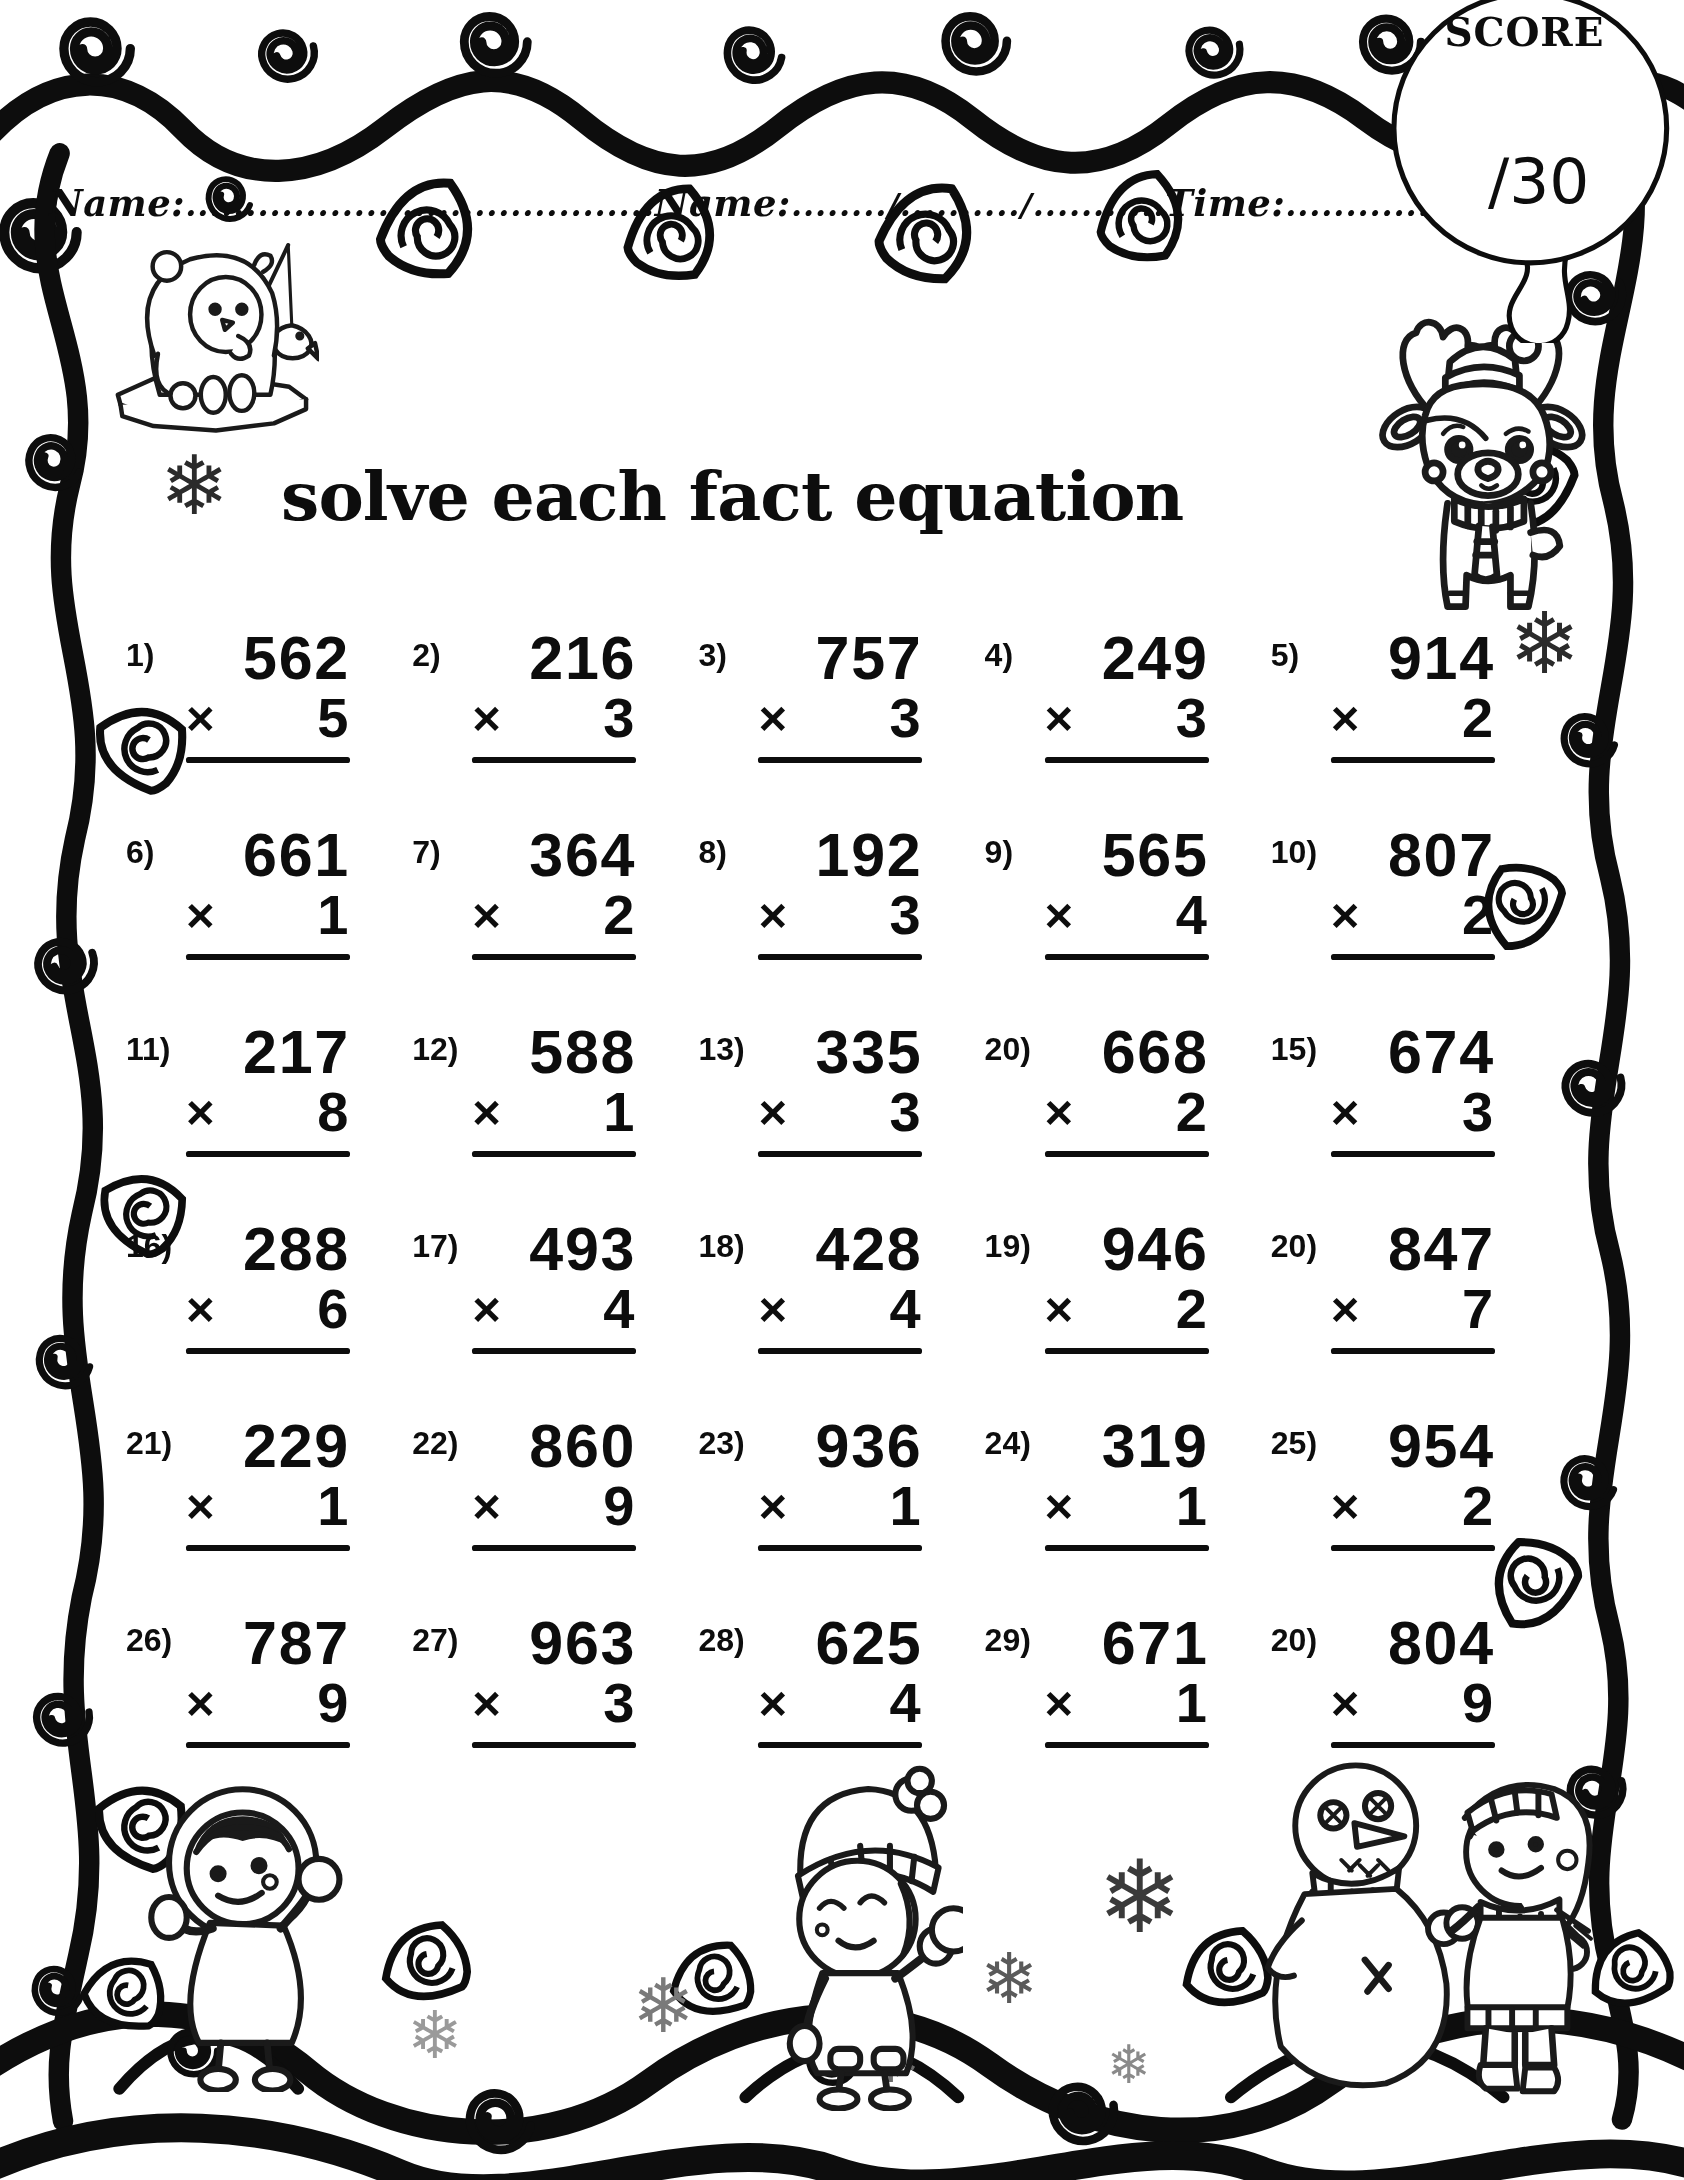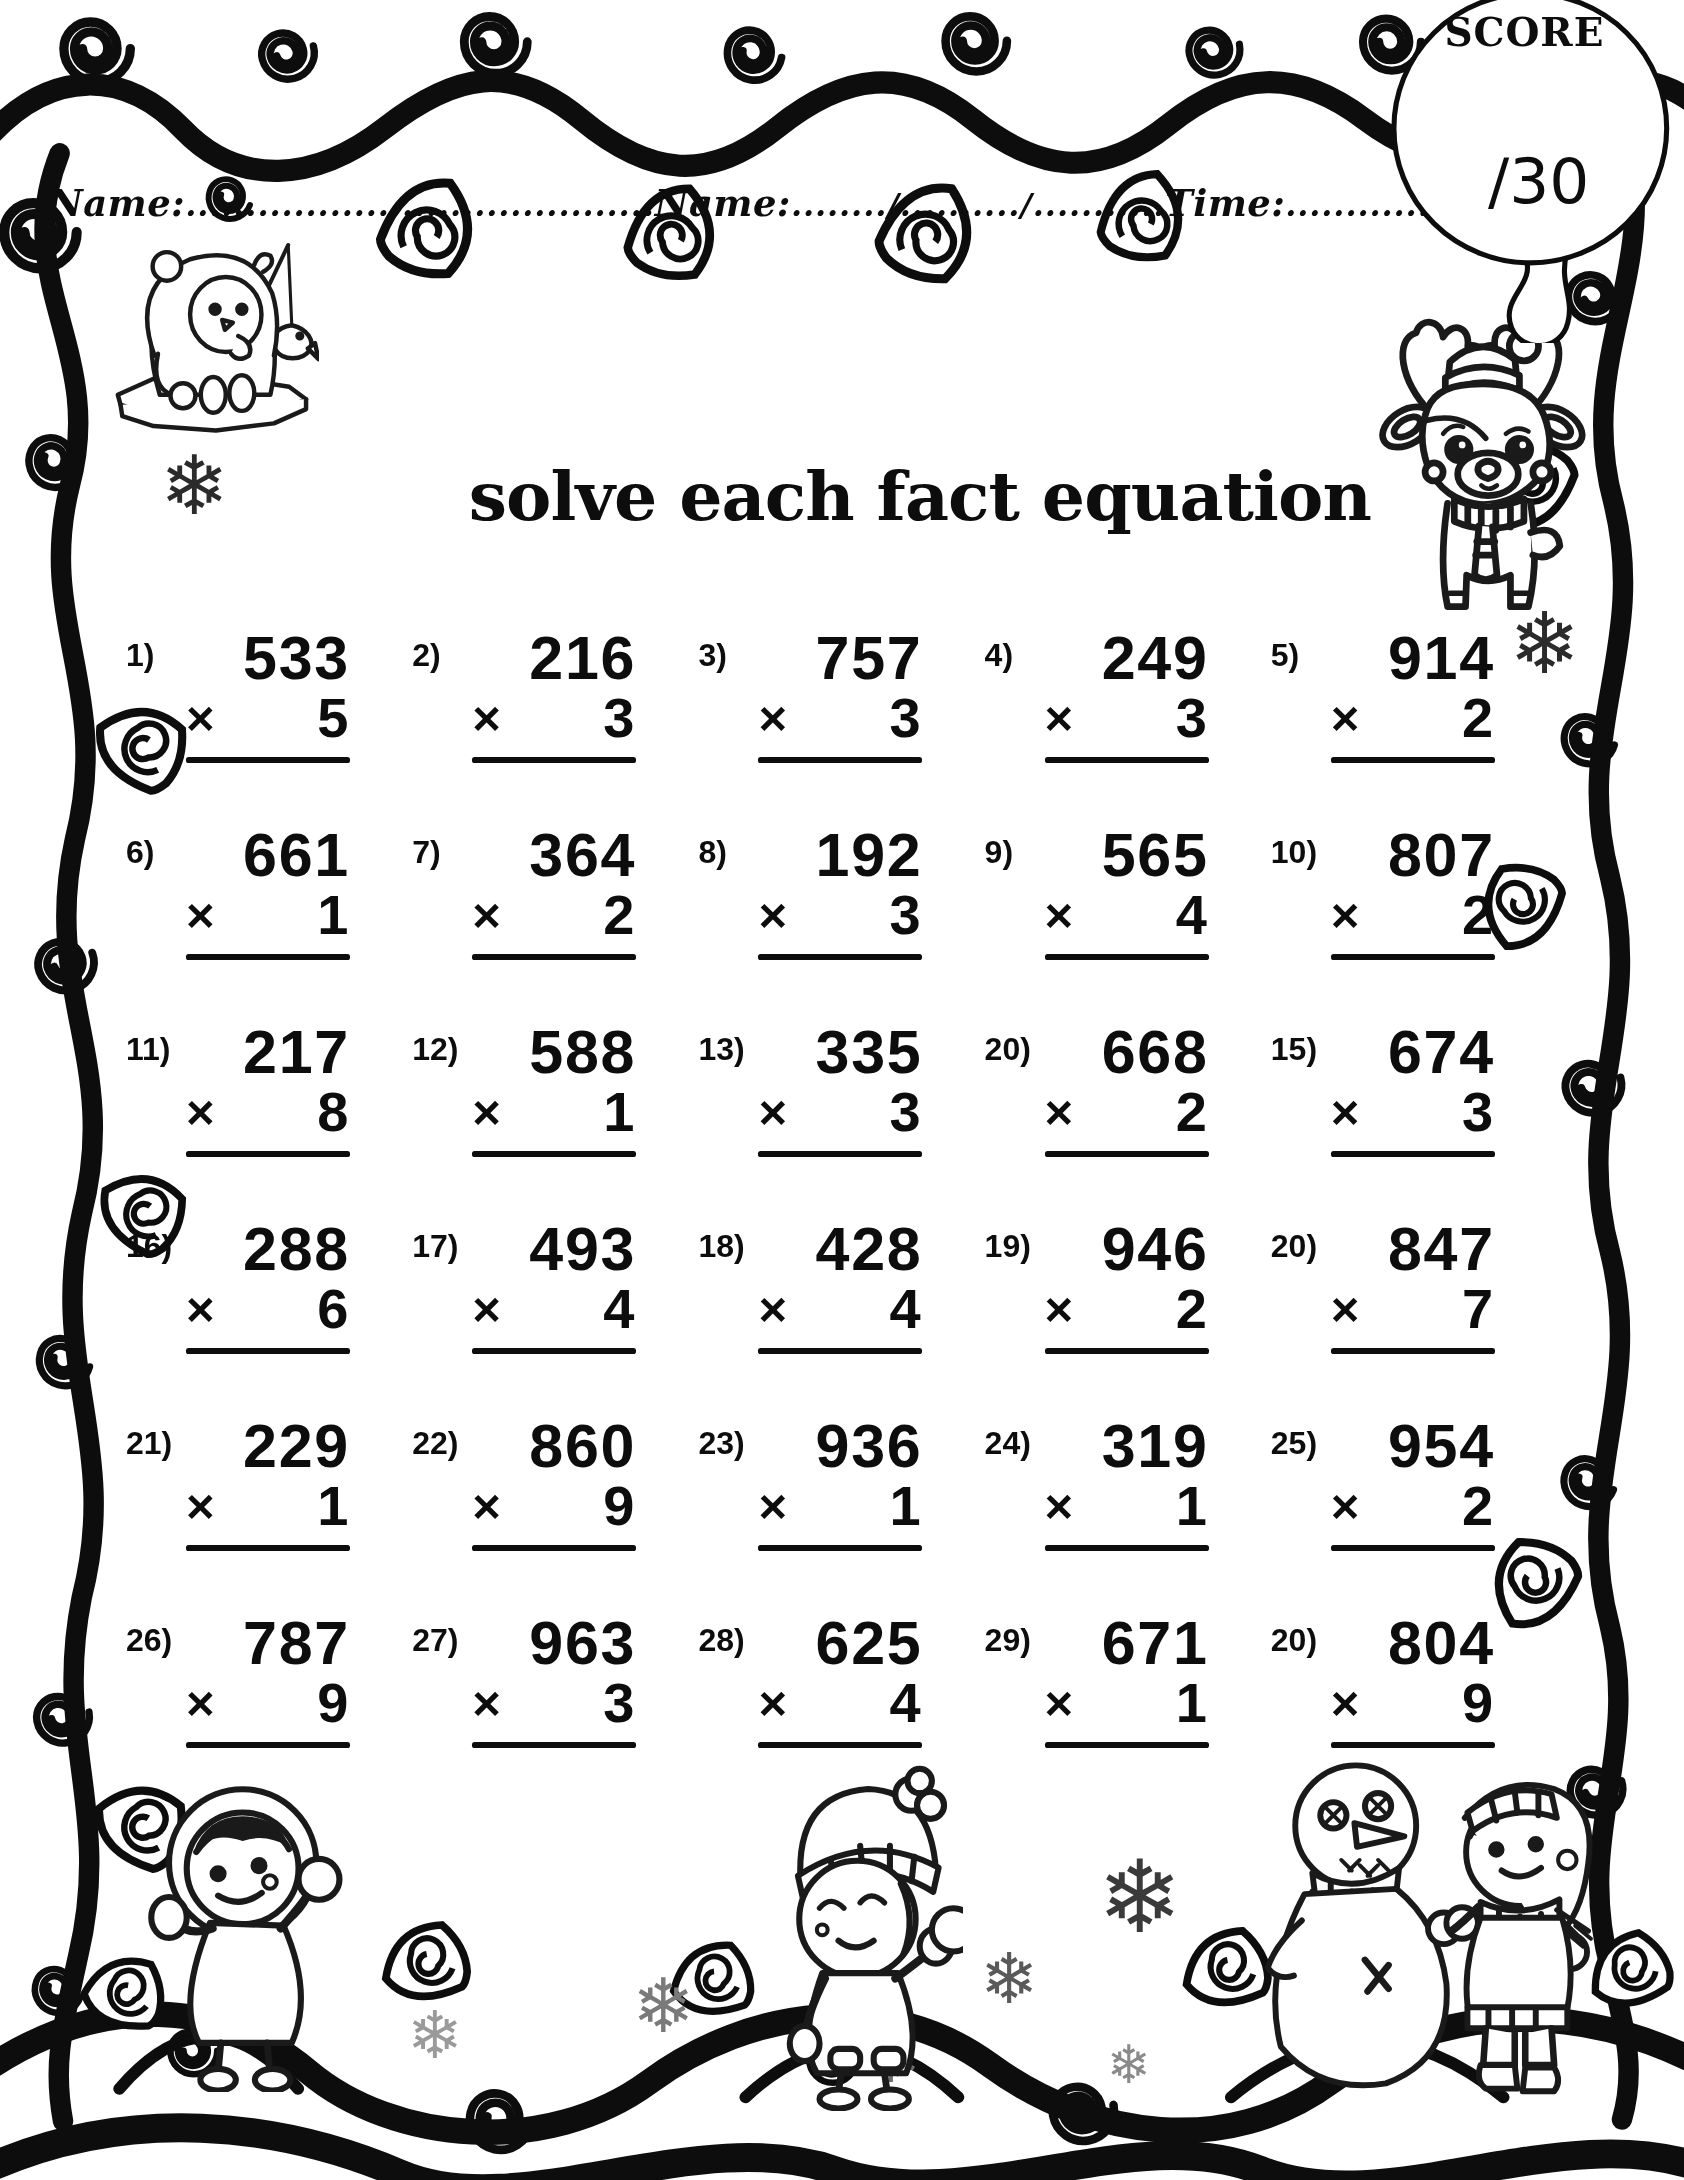--- a/index.html
+++ b/index.html
@@ -35,21 +35,21 @@
 
   
   .title-box {
     position:absolute; left:348px; top:274px; width:959px; height:147px; z-index:3;
     border:12px solid #0a0a0a; background:#fff; display:flex; align-items:center; justify-content:center;
   }
   .title-box .page-title {
     font-size:51px; font-weight:bold; letter-spacing:0px; font-family:"DejaVu Sans",sans-serif;
   }
   .subtitle {
-    position:absolute; left:281px; top:456px; width:1090px; z-index:3; text-align:right;
+    position:absolute; left:281px; top:456px; width:1090px; z-index:3; text-align:left;
     font-family:"DejaVu Serif", serif; font-weight:bold; font-size:68px; letter-spacing:-0.9px;
   }
 
   
   .problems-grid {
     position:absolute; left:126px; top:630px; width:1431px; height:1184px; z-index:3;
     display:grid; grid-template-columns:repeat(5,1fr); grid-auto-rows:197px;
   }
   .problem { display:flex; align-items:flex-start; }
   .problem .pnum {
@@ -228,21 +228,21 @@
       <path d="M80,254 L94,254 M134,254 L150,254" stroke-width="5"></path>
     </g>
   </svg>
 
   <div class="subtitle">solve each fact equation</div>
 
   <div class="problems-grid">
     <div class="problem">
       <span class="pnum">1)</span>
       <span class="pbody">
-        <span class="top-num" style="display:block">533</span>
+        <span class="top-num" style="display:block">562</span>
         <span class="bot-row" style="display:flex">
           <span class="times">×</span>
           <span>5</span>
         </span>
         <span class="ans-line" style="display:block"></span>
       </span>
     </div>
 
     <div class="problem">
       <span class="pnum">2)</span>

